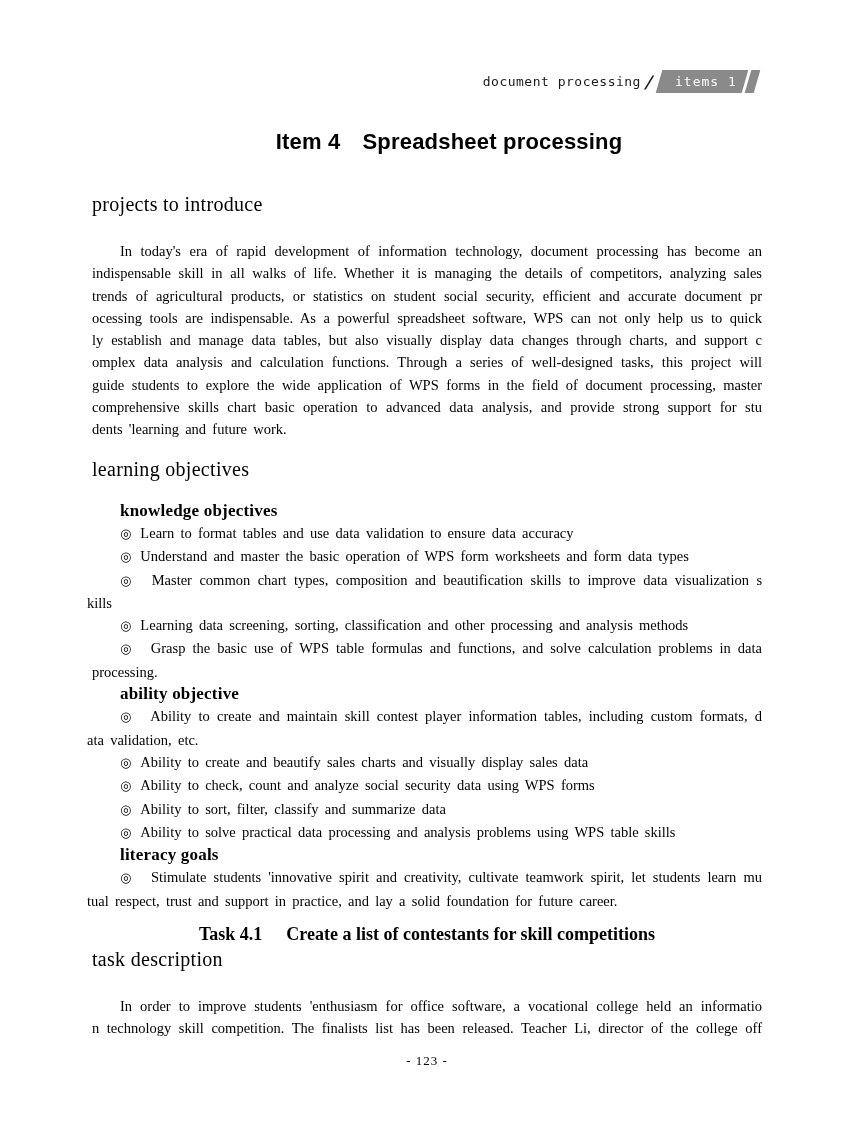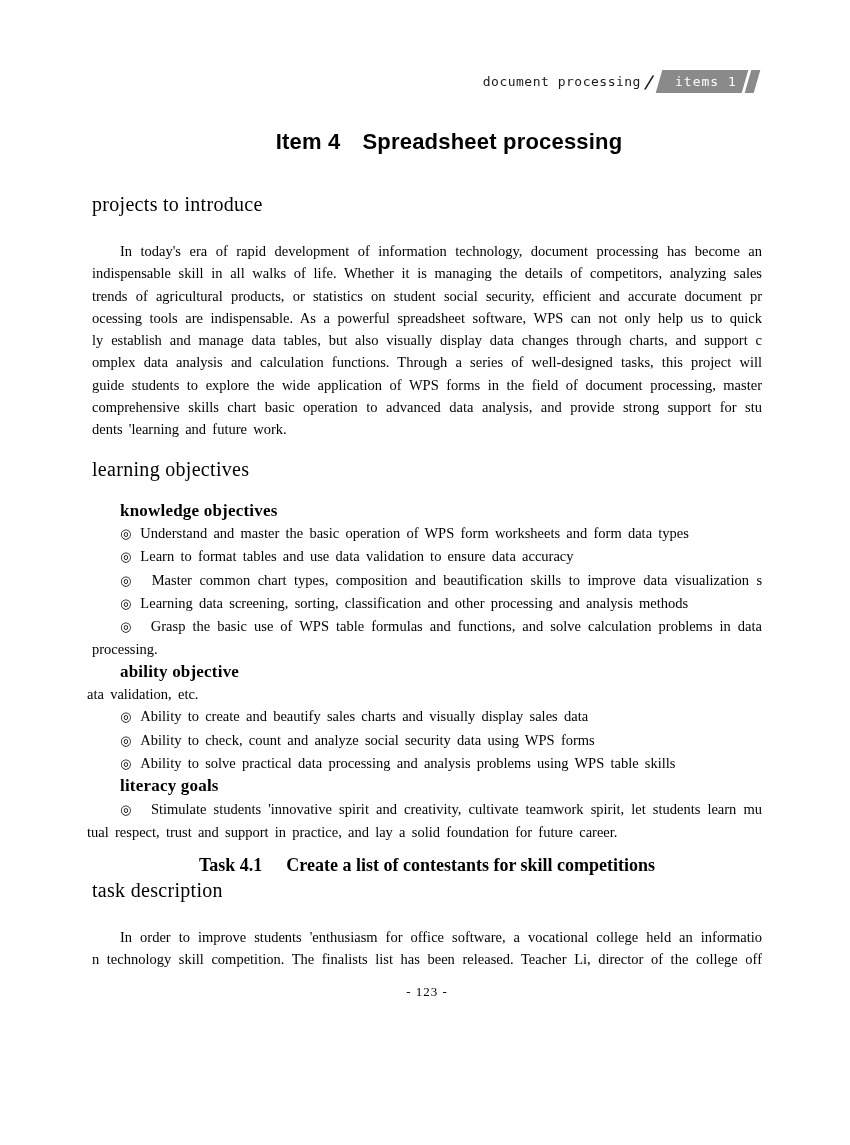--- a/index.html
+++ b/index.html
@@ -155,33 +155,36 @@
     <div class="line j">omplex data analysis and calculation functions. Through a series of well-designed tasks, this project will</div>
     <div class="line j">guide students to explore the wide application of WPS forms in the field of document processing, master</div>
     <div class="line j">comprehensive skills chart basic operation to advanced data analysis, and provide strong support for stu</div>
     <div class="line l">dents 'learning and future work.</div>
   </div>
 
   <h2 class="section-heading mt">learning objectives</h2>
 
   <h3 class="subsection-heading">knowledge objectives</h3>
   <div>
+    <div class="line l ind"><span class="glyph">◎</span><span>Learn to format tables and use data validation to ensure data accuracy</span></div>
     <div class="line l ind"><span class="glyph">◎</span><span>Understand and master the basic operation of WPS form worksheets and form data types</span></div>
-    <div class="line l ind"><span class="glyph">◎</span><span>Learn to format tables and use data validation to ensure data accuracy</span></div>
     <div class="line j ind"><span class="glyph">◎</span> <span>Master common chart types, composition and beautification skills to improve data visualization s</span></div>
+    <div class="line l cont">kills</div>
     <div class="line l ind"><span class="glyph">◎</span><span>Learning data screening, sorting, classification and other processing and analysis methods</span></div>
     <div class="line j ind"><span class="glyph">◎</span> <span>Grasp the basic use of WPS table formulas and functions, and solve calculation problems in data</span></div>
     <div class="line l">processing.</div>
   </div>
 
   <h3 class="subsection-heading">ability objective</h3>
   <div>
+    <div class="line j ind"><span class="glyph">◎</span> <span>Ability to create and maintain skill contest player information tables, including custom formats, d</span></div>
     <div class="line l cont">ata validation, etc.</div>
     <div class="line l ind"><span class="glyph">◎</span><span>Ability to create and beautify sales charts and visually display sales data</span></div>
     <div class="line l ind"><span class="glyph">◎</span><span>Ability to check, count and analyze social security data using WPS forms</span></div>
+    <div class="line l ind"><span class="glyph">◎</span><span>Ability to sort, filter, classify and summarize data</span></div>
     <div class="line l ind"><span class="glyph">◎</span><span>Ability to solve practical data processing and analysis problems using WPS table skills</span></div>
   </div>
 
   <h3 class="subsection-heading">literacy goals</h3>
   <div>
     <div class="line j ind"><span class="glyph">◎</span> <span>Stimulate students 'innovative spirit and creativity, cultivate teamwork spirit, let students learn mu</span></div>
     <div class="line l cont">tual respect, trust and support in practice, and lay a solid foundation for future career.</div>
   </div>
 
   <h4 class="task-heading">

